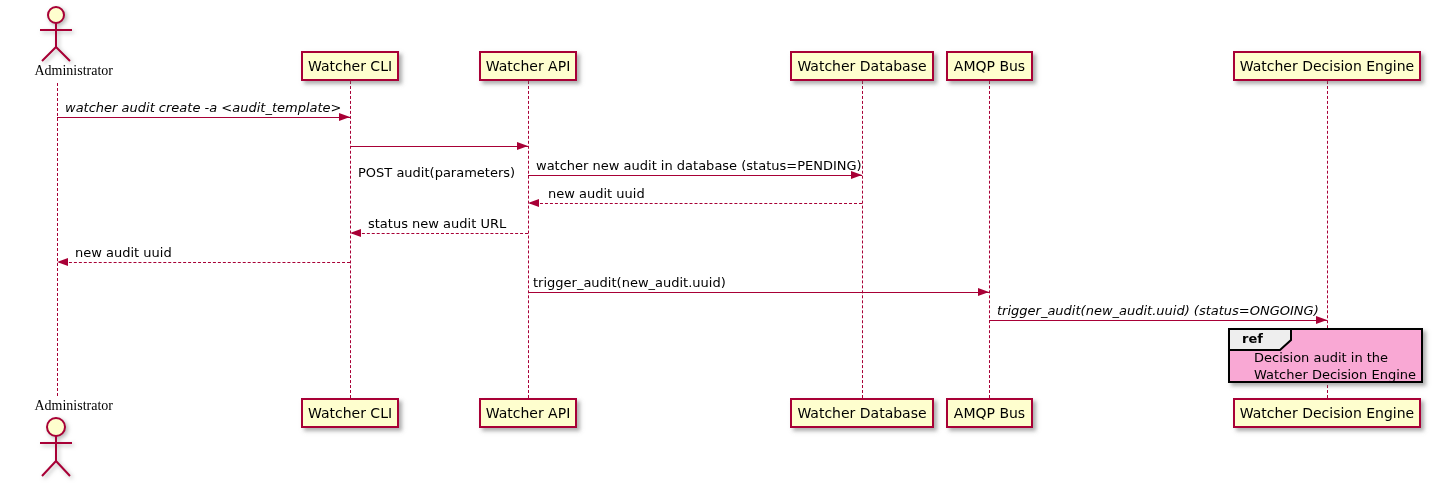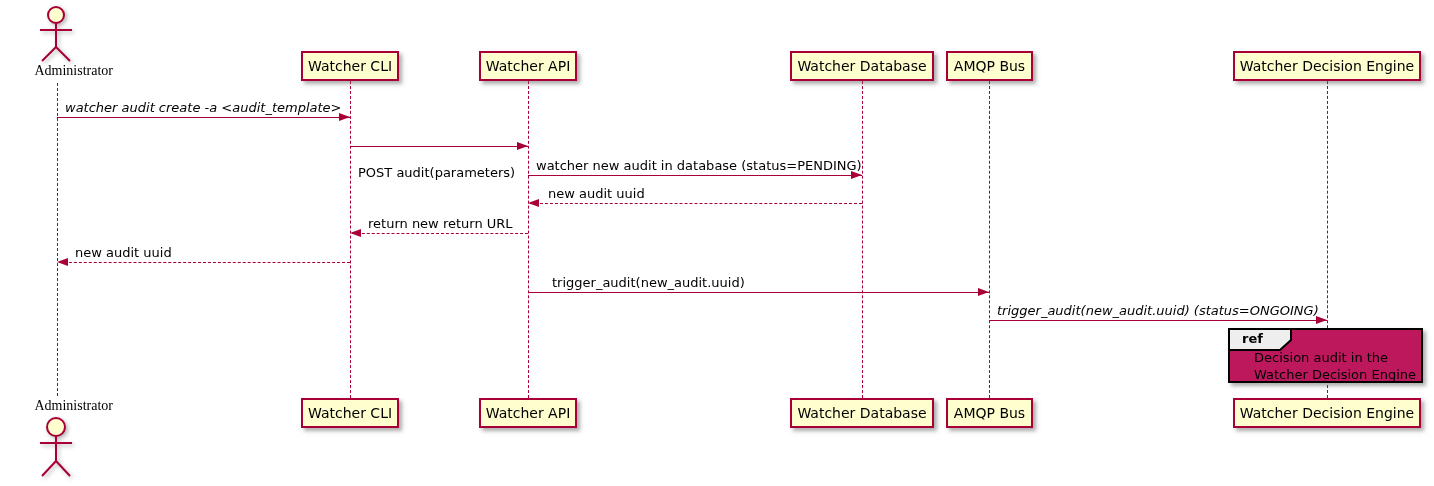--- a/index.html
+++ b/index.html
@@ -20,21 +20,21 @@
   .msg-line.dashed{border-top:1px dashed #A80036;}
   .arrow-r{position:absolute;width:0;height:0;
     border-top:4.5px solid transparent;border-bottom:4.5px solid transparent;
     border-left:11px solid #A80036;}
   .arrow-l{position:absolute;width:0;height:0;
     border-top:4.5px solid transparent;border-bottom:4.5px solid transparent;
     border-right:11px solid #A80036;}
   .actor-label{position:absolute;font-size:14px;text-align:right;white-space:nowrap;font-family:Liberation Serif, serif;}
   .actor-svg{position:absolute;filter:drop-shadow(2.5px 2.5px 2px rgba(110,110,110,0.5));}
   .ref-box{
-    position:absolute;box-sizing:border-box;background:#be185d;
+    position:absolute;box-sizing:border-box;background:#f9a8d4;
     border:2px solid #000000;box-shadow:3px 3px 4px rgba(105,105,105,0.55);
   }
   .ref-header-svg{position:absolute;top:-2px;left:-2px;}
   .ref-keyword{position:absolute;top:1px;left:12px;font-size:13px;font-weight:bold;}
   .ref-content{position:absolute;top:19px;left:24px;font-size:13px;line-height:17px;white-space:nowrap;}
 </style>
 </head>
 <body>
 
 <div class="canvas">
@@ -76,33 +76,33 @@
     <div class="arrow-r" style="left:851px;top:171px;"></div>
   </div>
 
   <div>
     <div class="msg-label" style="left:548px;top:186px;">new audit uuid</div>
     <div class="msg-line dashed" style="left:530px;top:203px;width:332px;"></div>
     <div class="arrow-l" style="left:528px;top:199px;"></div>
   </div>
 
   <div>
-    <div class="msg-label" style="left:368px;top:216px;">return new return URL</div>
+    <div class="msg-label" style="left:368px;top:216px;">status new audit URL</div>
     <div class="msg-line dashed" style="left:352px;top:233px;width:176px;"></div>
     <div class="arrow-l" style="left:350px;top:229px;"></div>
   </div>
 
   <div>
     <div class="msg-label" style="left:75px;top:245px;">new audit uuid</div>
     <div class="msg-line dashed" style="left:59px;top:262px;width:291px;"></div>
     <div class="arrow-l" style="left:57px;top:258px;"></div>
   </div>
 
   <div>
-    <div class="msg-label" style="left:552px;top:275px;">trigger_audit(new_audit.uuid)</div>
+    <div class="msg-label" style="left:533px;top:275px;">trigger_audit(new_audit.uuid)</div>
     <div class="msg-line" style="left:528px;top:292px;width:461px;"></div>
     <div class="arrow-r" style="left:978px;top:288px;"></div>
   </div>
 
   <div>
     <div class="msg-label" style="left:997px;top:303px;font-style:italic;">trigger_audit(new_audit.uuid) (status=ONGOING)</div>
     <div class="msg-line" style="left:989px;top:320px;width:338px;"></div>
     <div class="arrow-r" style="left:1316px;top:316px;"></div>
   </div>
 

